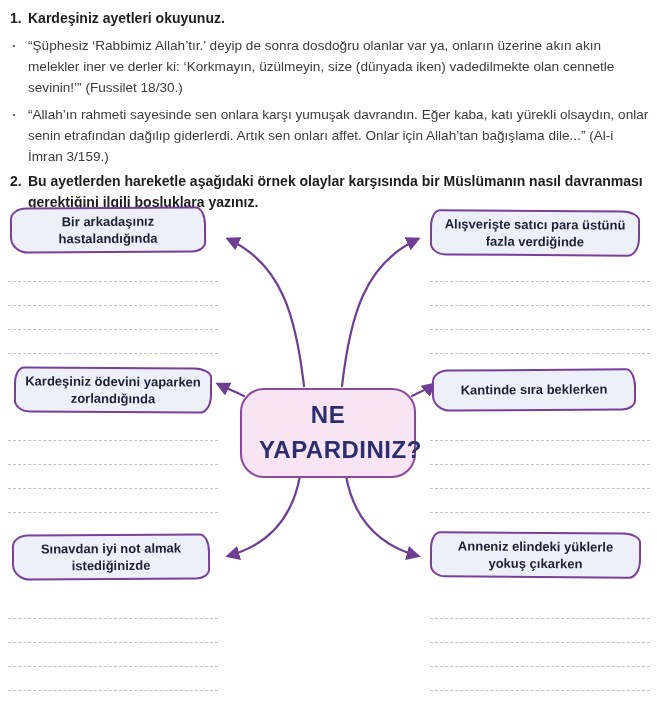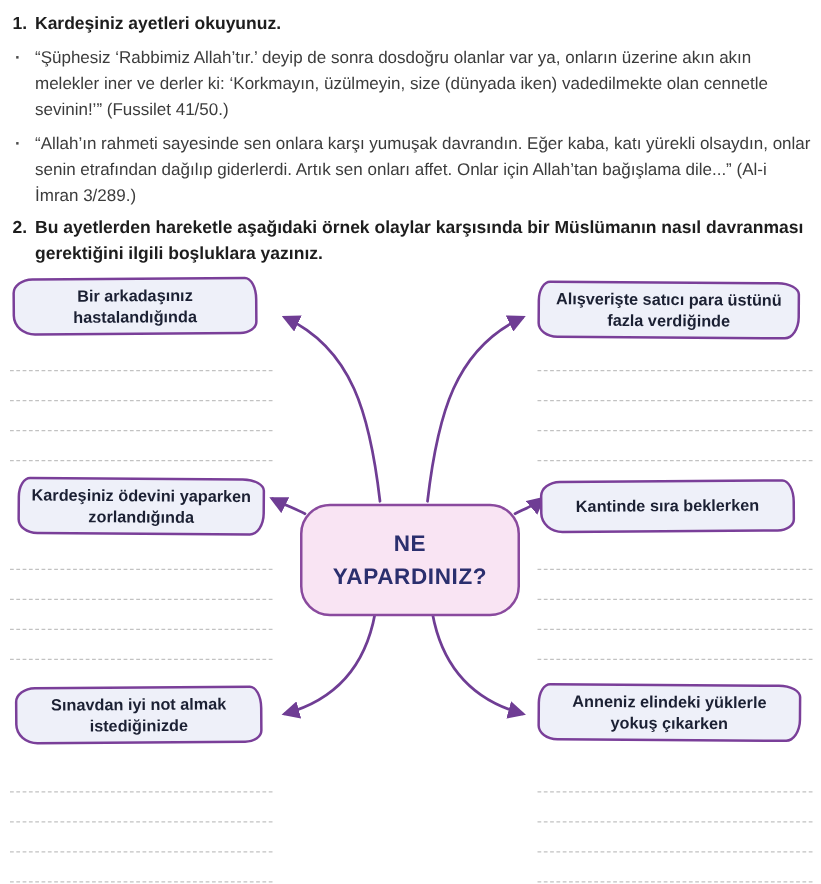--- a/index.html
+++ b/index.html
@@ -12,21 +12,21 @@
   .top-section { position:absolute; top:0; left:0; width:657px; }
   .qrow { display:flex; padding:0 8px 0 10px; font-weight:bold; font-size:14px; line-height:21px; color:#1d1d1d; }
   .qrow.first { margin-top:8px; }
   .qrow.second { margin-top:4px; }
   .q-num { flex:0 0 18px; }
   .q-text { flex:1; }
   .verse-row { display:flex; padding:0 8px 0 12px; margin-top:6px; font-size:13.6px; line-height:21px; color:#3c3c3c; }
   .bullet { flex:0 0 16px; font-weight:bold; color:#4a4a4a; }
   .verse-text { flex:1; }
   
-  .diagram { position:absolute; top:207px; left:0; width:538px; height:500px; }
+  .diagram { position:absolute; top:192px; left:0; width:538px; height:500px; }
   .arrows { position:absolute; top:0; left:0; width:657px; height:500px; }
   .arrows path.link { fill:none; stroke:var(--arrow); stroke-width:2.2; stroke-linecap:round; }
   .node {
     position:absolute; display:flex; align-items:center; justify-content:center;
     background:var(--node-fill); border:2px solid var(--node-border);
     text-align:center; font-weight:bold; font-size:13px; line-height:1.32;
     color:var(--node-text); padding:4px 8px; box-sizing:border-box;
   }
   .node.r1 { border-radius:16px 10px 14px 18px / 12px 18px 10px 16px; transform:rotate(-0.4deg); }
   .node.r2 { border-radius:10px 18px 12px 16px / 16px 10px 18px 12px; transform:rotate(0.4deg); }
@@ -36,21 +36,21 @@
   .node-mr { left:432px; top:177px; width:204px; min-height:42px; }
   .node-bl { left:12px;  top:342px; width:198px; min-height:46px; }
   .node-br { left:430px; top:340px; width:211px; min-height:46px; }
   .center-node {
     position:absolute; left:240px; top:196px; width:176px; height:90px;
     background:var(--center-fill); border:2px solid var(--center-border);
     border-radius:24px; display:flex; align-items:center; justify-content:center;
     box-sizing:border-box;
   }
   .center-label {
-    max-width:138px; text-align:center; font-weight:bold; font-size:18px;
+    max-width:138px; text-align:center; font-weight:bold; font-size:24px;
     line-height:1.45; letter-spacing:0.5px; color:var(--center-text);
   }
   .lines { position:absolute; }
   .lines.col-left  { left:8px;   width:210px; }
   .lines.col-right { left:430px; width:220px; }
   .lines.row1 { top:66px; }
   .lines.row2 { top:225px; }
   .lines.row3 { top:403px; }
   .answer-line { height:23px; border-bottom:1px dashed var(--dashed-line); }
 </style>
@@ -60,26 +60,26 @@
 <div class="page">
 
   <div class="top-section">
     <div class="qrow first">
       <span class="q-num">1.</span>
       <span class="q-text">Kardeşiniz ayetleri okuyunuz.</span>
     </div>
 
     <div class="verse-row">
       <span class="bullet">·</span>
-      <span class="verse-text">“Şüphesiz ‘Rabbimiz Allah’tır.’ deyip de sonra dosdoğru olanlar var ya, onların üzerine akın akın melekler iner ve derler ki: ‘Korkmayın, üzülmeyin, size (dünyada iken) vadedilmekte olan cennetle sevinin!’” (Fussilet 41/50.)</span>
+      <span class="verse-text">“Şüphesiz ‘Rabbimiz Allah’tır.’ deyip de sonra dosdoğru olanlar var ya, onların üzerine akın akın melekler iner ve derler ki: ‘Korkmayın, üzülmeyin, size (dünyada iken) vadedilmekte olan cennetle sevinin!’” (Fussilet 18/30.)</span>
     </div>
 
     <div class="verse-row">
       <span class="bullet">·</span>
-      <span class="verse-text">“Allah’ın rahmeti sayesinde sen onlara karşı yumuşak davrandın. Eğer kaba, katı yürekli olsaydın, onlar senin etrafından dağılıp giderlerdi. Artık sen onları affet. Onlar için Allah’tan bağışlama dile...” (Al-i İmran 3/289.)</span>
+      <span class="verse-text">“Allah’ın rahmeti sayesinde sen onlara karşı yumuşak davrandın. Eğer kaba, katı yürekli olsaydın, onlar senin etrafından dağılıp giderlerdi. Artık sen onları affet. Onlar için Allah’tan bağışlama dile...” (Al-i İmran 3/159.)</span>
     </div>
 
     <div class="qrow second">
       <span class="q-num">2.</span>
       <span class="q-text">Bu ayetlerden hareketle aşağıdaki örnek olaylar karşısında bir Müslümanın nasıl davranması gerektiğini ilgili boşluklara yazınız.</span>
     </div>
   </div>
 
   <div class="diagram">
 

